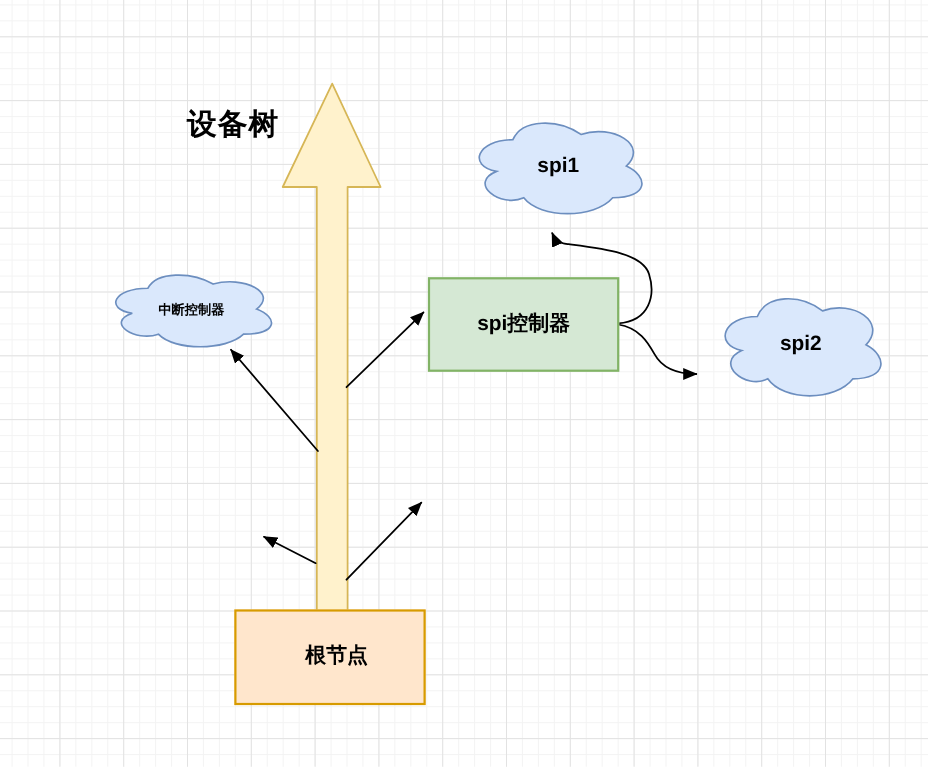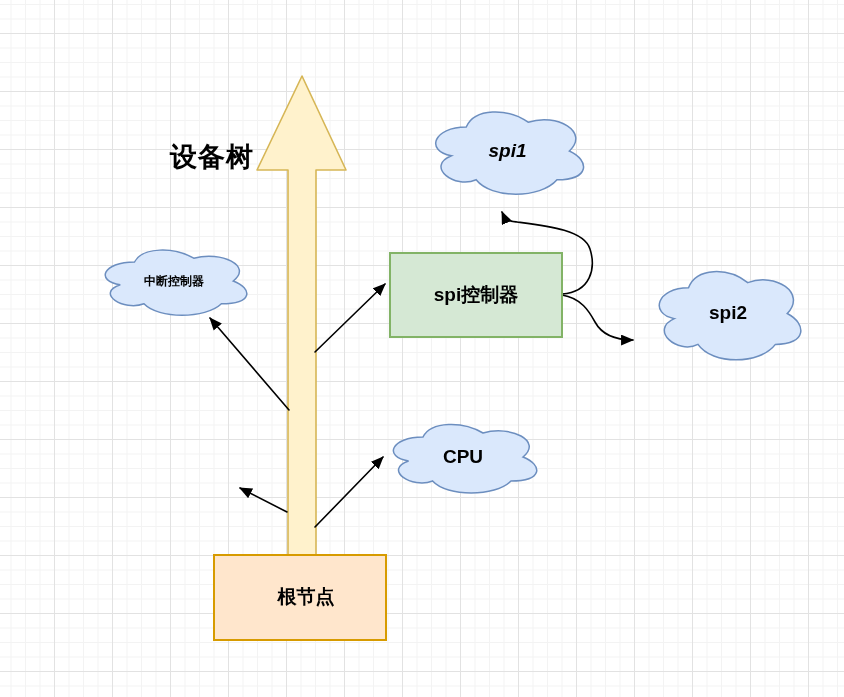--- a/index.html
+++ b/index.html
@@ -45,21 +45,21 @@
     background: var(--green-fill, #D5E8D4);
     border: 2px solid var(--green-stroke, #82B366);
   }
   .box.orange {
     background: var(--orange-fill, #FFE6CC);
     border: 2px solid var(--orange-stroke, #D79B00);
     padding-left: 12px;
   }
   .title {
     position: absolute; left: 170px; top: 95px;
-    font-size: 27px; font-weight: bold; letter-spacing: 1px; margin-top: 44px;
+    font-size: 27px; font-weight: bold; letter-spacing: 1px;
   }
 </style>
 </head>
 <body>
 
 <div id="canvas">
 
   <svg class="layer" viewBox="0 0 844 697">
     <polygon class="trunk" points="302,76 346,170 316,170 316,558 288,558 288,170 257,170"></polygon>
   </svg>
@@ -92,31 +92,25 @@
     <svg class="shape" viewBox="0 0 100 70" preserveAspectRatio="none">
       <path class="cloud-path" d="M 25 17.5 C 5 17.5 0 35 16 38.5 C 0 46.2 18 63 31 56 C 40 70 70 70 80 56 C 100 56 100 42 87.5 35 C 100 21 80 7 62.5 14 C 50 3.5 30 3.5 25 17.5 Z"></path>
     </svg>
     <span class="label">中断控制器</span>
   </div>
 
   <div class="node" style="left:425px; top:103px; width:165px; height:96px;">
     <svg class="shape" viewBox="0 0 100 70" preserveAspectRatio="none">
       <path class="cloud-path" d="M 25 17.5 C 5 17.5 0 35 16 38.5 C 0 46.2 18 63 31 56 C 40 70 70 70 80 56 C 100 56 100 42 87.5 35 C 100 21 80 7 62.5 14 C 50 3.5 30 3.5 25 17.5 Z"></path>
     </svg>
-    <span class="label" style="font-size:19px;font-style:italic;">spi1</span>
+    <span class="label" style="font-size:19px;">spi1</span>
   </div>
 
   <div class="node" style="left:649px; top:262px; width:158px; height:103px;">
     <svg class="shape" viewBox="0 0 100 70" preserveAspectRatio="none">
       <path class="cloud-path" d="M 25 17.5 C 5 17.5 0 35 16 38.5 C 0 46.2 18 63 31 56 C 40 70 70 70 80 56 C 100 56 100 42 87.5 35 C 100 21 80 7 62.5 14 C 50 3.5 30 3.5 25 17.5 Z"></path>
     </svg>
     <span class="label" style="font-size:19px;">spi2</span>
   </div>
 
 
-  <div class="node" style="left:383px; top:417px; width:160px; height:80px;">
-    <svg class="shape" viewBox="0 0 100 70" preserveAspectRatio="none">
-      <path class="cloud-path" d="M 25 17.5 C 5 17.5 0 35 16 38.5 C 0 46.2 18 63 31 56 C 40 70 70 70 80 56 C 100 56 100 42 87.5 35 C 100 21 80 7 62.5 14 C 50 3.5 30 3.5 25 17.5 Z"></path>
-    </svg>
-    <span class="label" style="font-size:19px;">CPU</span>
-  </div>
 
 </div>
 
 </body></html>

